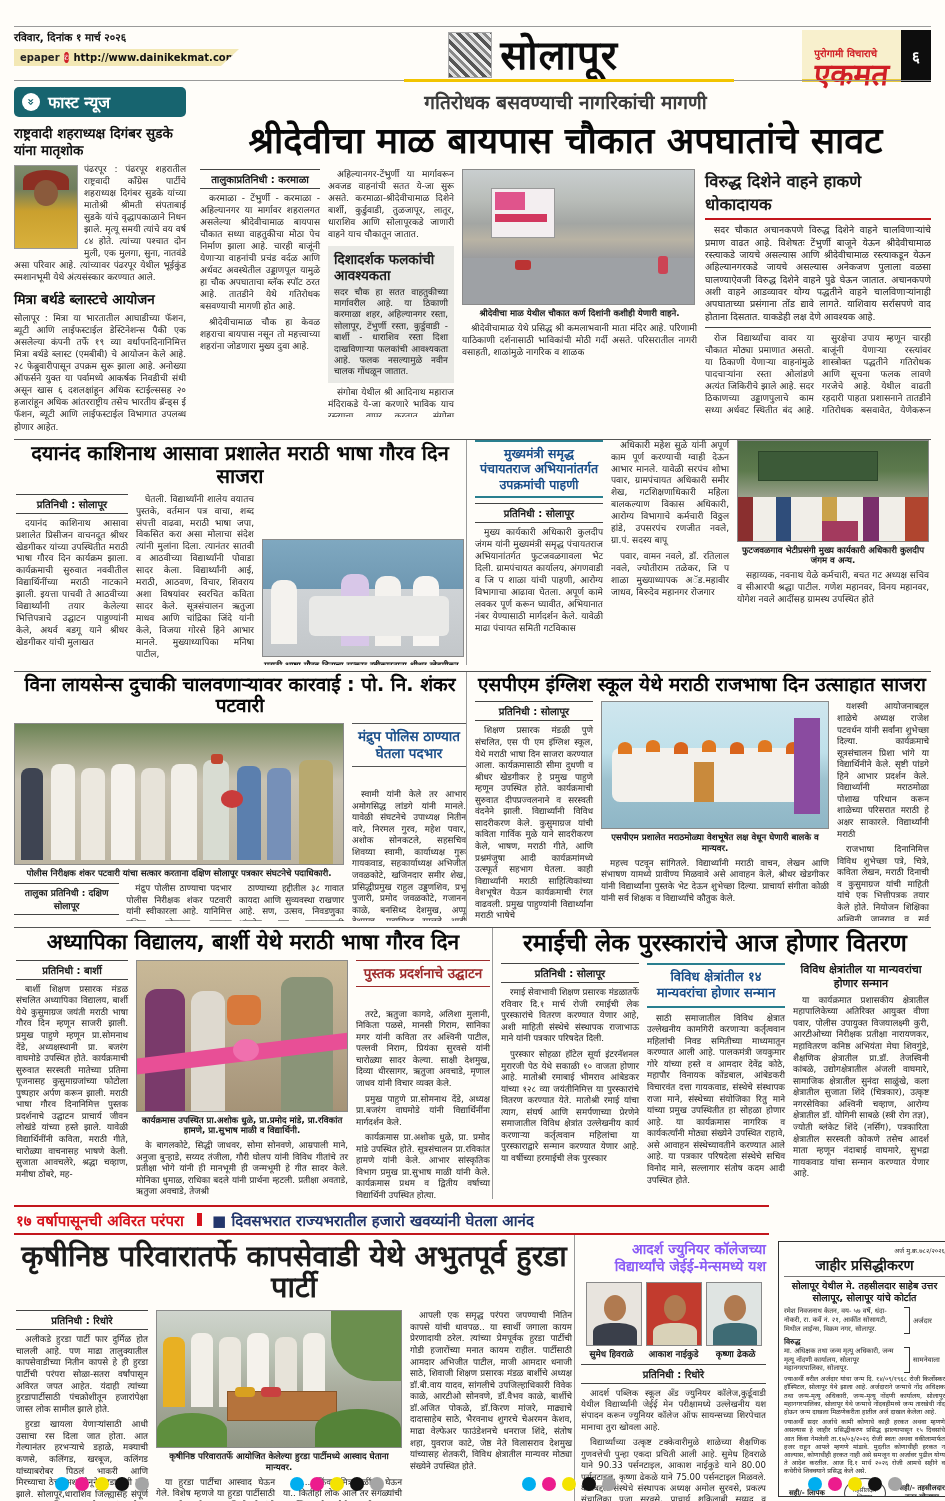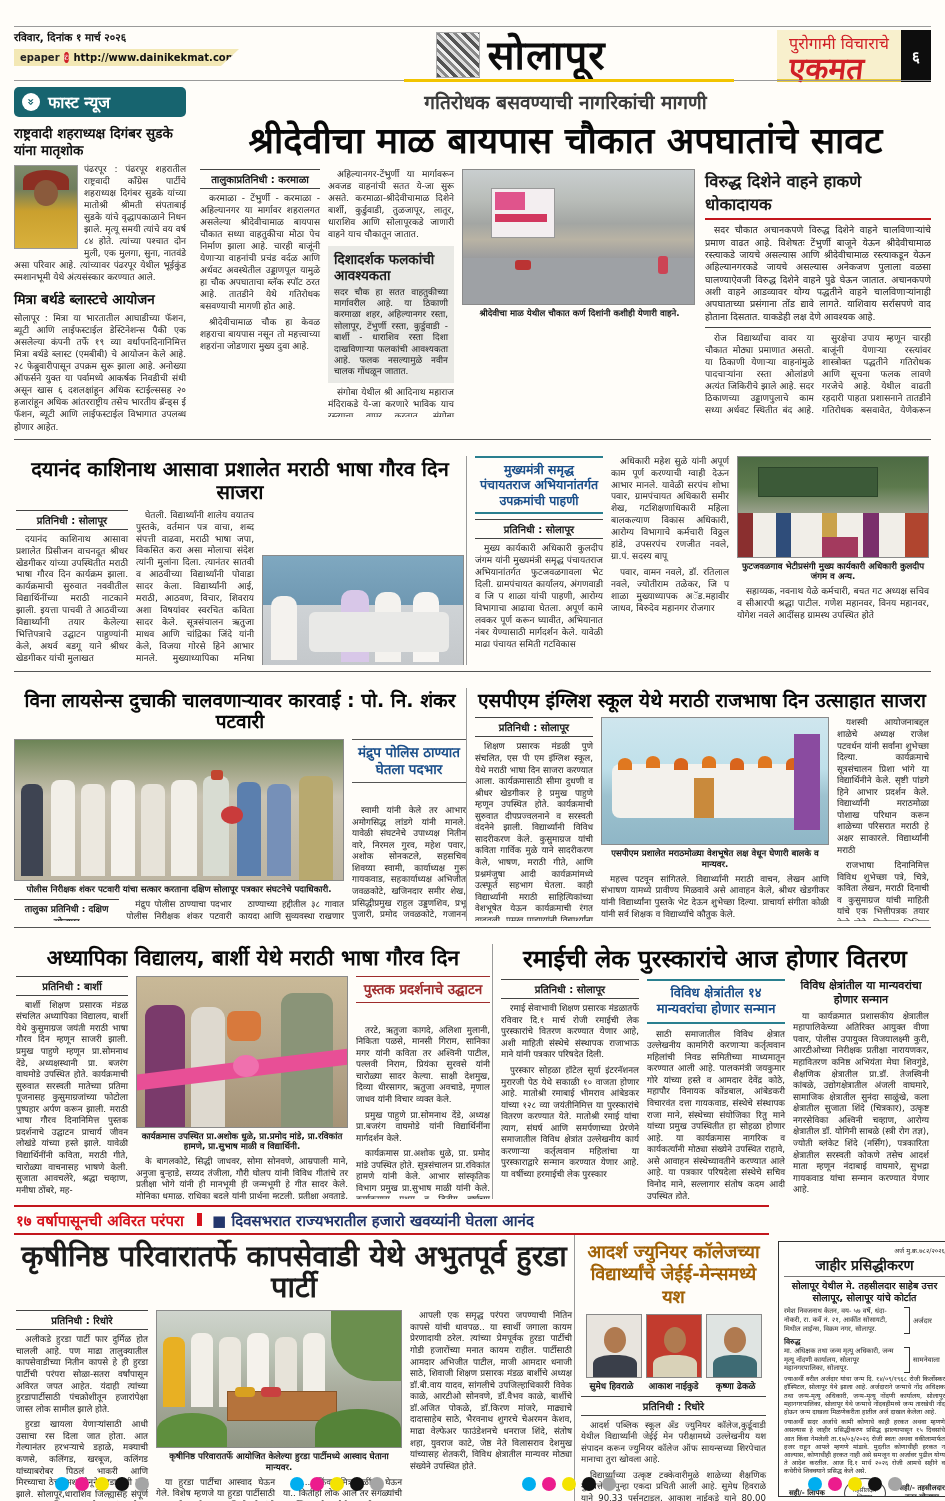--- a/index.html
+++ b/index.html
@@ -17,21 +17,21 @@
   .phone-dot{width:11px;height:11px;border-radius:50%;background:#d01f26;color:#fff;font-size:7px;
         display:inline-flex;align-items:center;justify-content:center;}
   .epaper-strip .url{font-size:10px;font-weight:bold;color:#111;}
   .mast-center{display:flex;align-items:center;gap:8px;margin-top:2px;}
   .collage{width:44px;height:46px;background:
         repeating-linear-gradient(45deg,#555 0 3px,#ddd 3px 6px,#888 6px 9px,#eee 9px 12px);
         border:1px solid #aaa;}
   .edition{font-size:40px;font-weight:bold;color:#0c0c0c;letter-spacing:1px;line-height:1;}
   .mast-right{display:flex;align-items:stretch;height:52px;}
   .ekmat-box{background:#f8f0cd;padding:2px 12px 4px 12px;text-align:left;border-bottom:3px solid #e8c93c;}
-  .ekmat-tag{color:#d01f26;font-size:16px;font-weight:normal;}
+  .ekmat-tag{color:#d01f26;font-size:10px;font-weight:bold;margin-top:14px;}
   .ekmat{color:#d01f26;font-size:30px;font-weight:bold;line-height:1;transform:skewX(-6deg);}
   .pageno{background:#0d0d0d;color:#fff;width:30px;display:flex;align-items:center;justify-content:center;
         font-size:15px;font-weight:bold;}
   .mastline{border-top:1px solid #9a9a9a;position:relative;margin-top:2px;}
   .mastline .yellowseg{position:absolute;left:390px;top:-2px;width:330px;height:3px;background:#f2c400;}
   
   .top-band{display:flex;margin-top:6px;}
   .sidebar{width:180px;flex:none;padding-right:8px;}
   .fastnews-hd{background:#17646f;color:#fff;border-radius:5px;padding:4px 8px;display:flex;gap:8px;
         align-items:center;font-size:16px;font-weight:bold;}
@@ -59,42 +59,42 @@
   .graybox .gb-b{font-size:8.8px;line-height:1.3;text-align:justify;}
   .lead-c3{width:235px;flex:none;}
   .ph{position:relative;overflow:hidden;border:1px solid #8a8a8a;}
   .cap{font-size:8.6px;font-weight:bold;text-align:center;margin:3px 0 4px 0;line-height:1.25;}
   .lead-c4{flex:1;}
   .subhead2{font-size:16.5px;font-weight:bold;border-bottom:2px solid #c3161c;padding-bottom:3px;margin-bottom:4px;}
   .subhead2-rule{border-bottom:1px solid #444;margin:4px 0 5px 0;}
   .twocol{display:flex;gap:8px;}
   .twocol>div{flex:1;}
   
-  .row{display:flex;border-top:1.5px solid #555;margin-top:6px;padding-top:16px;overflow:hidden;}
+  .row{display:flex;border-top:1.5px solid #555;margin-top:6px;padding-top:0;overflow:hidden;}
   .art{overflow:hidden;}
   .art+.art{border-left:1px solid #9a9a9a;}
   .hl2{font-size:21px;font-weight:bold;text-align:center;line-height:1.15;margin:2px 4px 6px 4px;color:#0a0a0a;}
   .cols{display:flex;gap:8px;padding:0 2px;}
   .kicker{color:#1b4f8a;font-weight:bold;font-size:12.5px;text-align:center;line-height:1.25;
         border-top:2px solid #2a7f8f;border-bottom:2px solid #2a7f8f;padding:4px 2px;margin-bottom:5px;}
   .boxtitle{color:#1b4f8a;font-weight:bold;font-size:13.5px;text-align:center;line-height:1.25;
         border-top:1.5px solid #555;border-bottom:1.5px solid #555;padding:4px 2px;margin-bottom:22px;}
   .boxtitle.red{color:#9e2b2b;border-top-color:#9e2b2b;border-bottom-color:#9e2b2b;}
   
   .strip{display:flex;align-items:center;gap:10px;border-top:2px solid #c3161c;border-bottom:2px solid #c3161c;
         padding:3px 2px;margin-top:6px;width:755px;}
   .strip .red{color:#d6131c;font-size:15px;font-weight:bold;}
   .red-bar{display:inline-block;width:5px;height:13px;background:#d6131c;margin-left:3px;}
   .strip .navy{color:#23366b;font-size:15px;font-weight:bold;}
   
   .bottom-zone{display:flex;margin-top:0;}
   .hurda-wrap{width:560px;flex:none;overflow:hidden;}
   .hl3{font-size:29px;font-weight:bold;text-align:center;line-height:1.1;margin:6px 0;}
   .jee-wrap{width:198px;flex:none;border-left:1px solid #9a9a9a;padding:4px 6px;overflow:hidden;}
-  .jee-hl{color:#a16207;font-size:18px;font-weight:bold;text-align:center;line-height:1.25;margin:2px 0 6px 0;}
+  .jee-hl{color:#8b5cf6;font-size:14px;font-weight:bold;text-align:right;line-height:1.25;margin:2px 0 6px 0;}
   .jee-photos{display:flex;gap:4px;justify-content:center;}
   .jee-ph{width:56px;height:64px;border:1px solid #888;position:relative;}
   .jee-ph .face{position:absolute;left:17px;top:12px;width:22px;height:26px;border-radius:50%;background:#b07a50;}
   .jee-ph .shirt{position:absolute;left:6px;bottom:0;width:44px;height:22px;border-radius:40% 40% 0 0;}
   .jee-names{display:flex;gap:4px;justify-content:center;margin-top:2px;}
   .jee-names div{width:58px;font-size:8.8px;font-weight:bold;text-align:center;}
   .notice-wrap{width:173px;flex:none;margin-left:6px;margin-top:6px;}
   .notice{border:1.5px solid #333;padding:4px 5px;height:256px;overflow:hidden;background:#fffefb;}
   .notice .ref{font-size:6.5px;text-align:right;}
   .notice .ttl{font-size:14px;font-weight:bold;text-align:center;border-bottom:1px solid #777;padding-bottom:2px;margin-bottom:3px;}
@@ -198,20 +198,23 @@
         <div class="lead-c3">
           <div class="ph" style="width:233px;height:136px;background:linear-gradient(180deg,#c9cecf 0%,#b9bdb9 22%,#a3a6a3 40%,#b9b3a4 52%,#9b9c9e 66%,#adaaa4 100%);">
             <span style="position:absolute;left:28px;top:18px;width:64px;height:50px;background:#f3eef0;border:1px solid #999;"></span>
             <span style="position:absolute;left:32px;top:22px;width:30px;height:18px;background:#e0548c;"></span>
             <span style="position:absolute;left:32px;top:44px;width:52px;height:8px;background:#d2375f;"></span>
             <span style="position:absolute;left:0;bottom:0;width:233px;height:46px;background:#9ea1a5;"></span>
             <span style="position:absolute;left:52px;bottom:34px;width:16px;height:10px;background:#b33;border-radius:3px;"></span>
             <span style="position:absolute;right:26px;bottom:30px;width:10px;height:18px;background:#c45;border-radius:3px;"></span>
           </div>
           <div class="cap">श्रीदेवीचा माळ येथील चौकात कर्ण दिशांनी कशीही येणारी वाहने.</div>
+          <div class="bt">
+              <p>श्रीदेवीचामाळ येथे प्रसिद्ध श्री कमलाभवानी माता मंदिर आहे. परिणामी याठिकाणी दर्शनासाठी भाविकांची मोठी गर्दी असते. परिसरातील नागरी वसाहती, शाळांमुळे नागरिक व शाळक</p>
+            </div>
         </div>
         <div class="lead-c4">
           <div class="subhead2">विरुद्ध दिशेने वाहने हाकणे धोकादायक</div>
           <div class="bt" style="font-size:9.3px;">
               <p>सदर चौकात अचानकपणे विरुद्ध दिशेने वाहने चालविणाऱ्यांचे प्रमाण वाढत आहे. विशेषतः टेंभुर्णी बाजूने येऊन श्रीदेवीचामाळ रस्त्याकडे जायचे असल्यास आणि श्रीदेवीचामाळ रस्त्याकडून येऊन अहिल्यानगरकडे जायचे असल्यास अनेकजण पुलाला वळसा घालण्याऐवजी विरुद्ध दिशेने वाहने पुढे घेऊन जातात. अचानकपणे अशी वाहने आडव्यावर योग्य पद्धतीने वाहने चालविणाऱ्यांनाही अपघाताच्या प्रसंगाना तोंड द्यावे लागते. याशिवाय सर्रासपणे वाद होताना दिसतात. याकडेही लक्ष देणे आवश्यक आहे.</p>
             </div>
           <div class="subhead2-rule"></div>
           <div class="twocol">
             <div class="bt">
                 <p>रोज विद्यार्थ्यांचा वावर या चौकात मोठ्या प्रमाणात असतो. या ठिकाणी येणाऱ्या वाहनांमुळे पादचाऱ्यांना रस्ता ओलांडणे अत्यंत जिकिरीचे झाले आहे. सदर ठिकाणच्या उड्डाणपुलाचे काम सध्या अर्धवट स्थितीत बंद आहे. त्यामुळे रस्ता अरुंद झाला असून चालकांचा गोंधळ उडत आहे. त्यामुळे</p>

